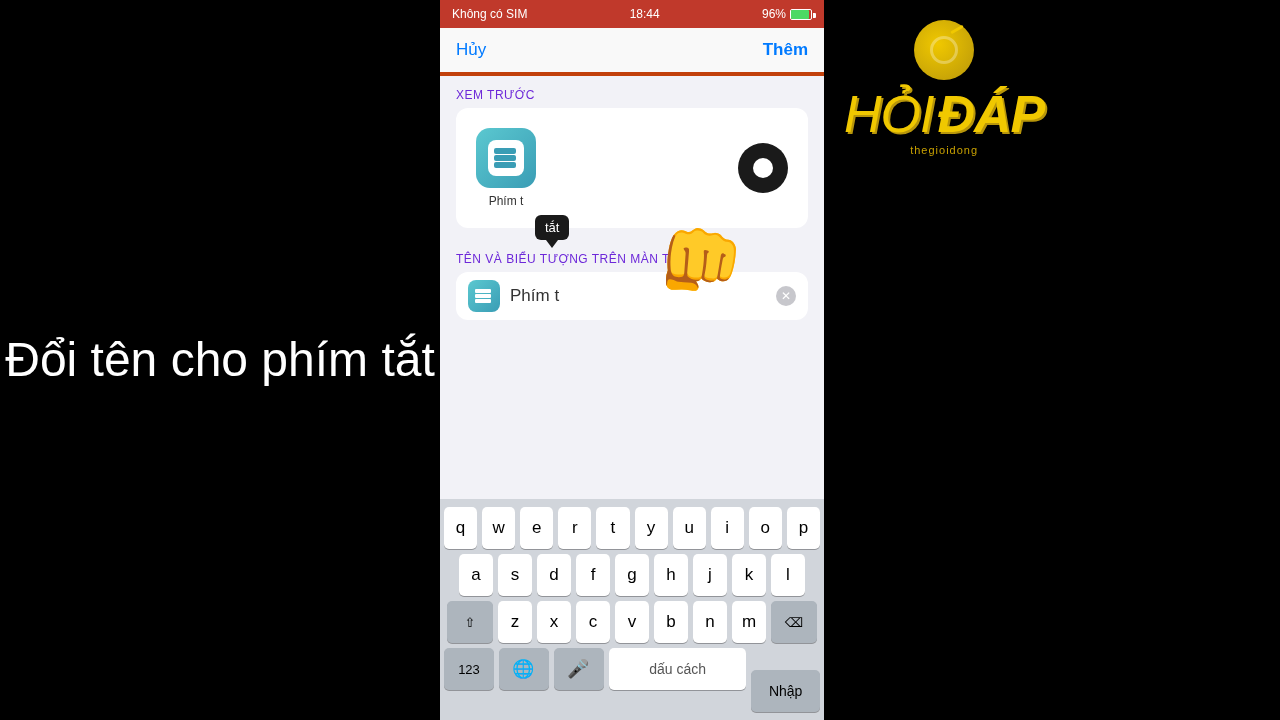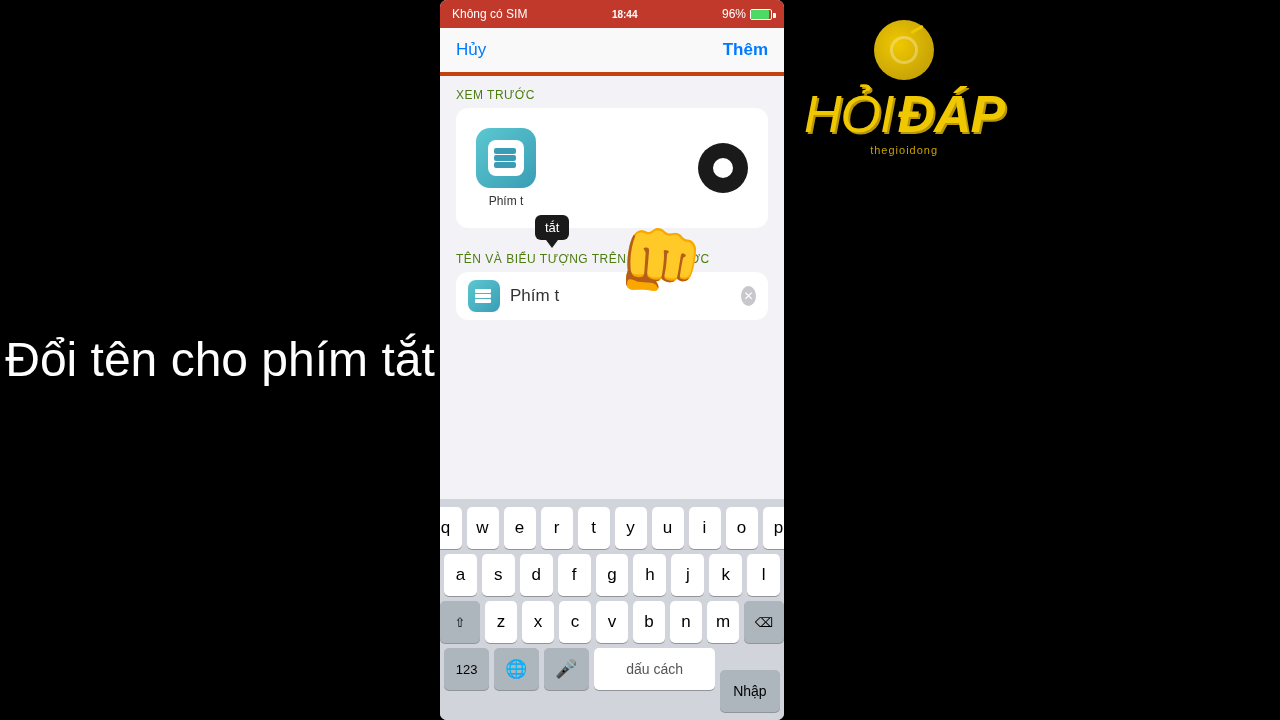--- a/index.html
+++ b/index.html
@@ -25,43 +25,42 @@
     .left-text {
       color: #fff;
       font-size: 48px;
       font-weight: 400;
       text-align: center;
       line-height: 1.3;
     }
 
     
     .phone-screen {
-      width: 344px;
+      width: 384px;
       height: 720px;
       background: #f2f2f7;
       position: relative;
       flex-shrink: 0;
       overflow: hidden;
       display: flex;
       flex-direction: column;
-      border-radius: 7px;
     }
 
     
     .status-bar {
       background: #c0392b;
       height: 28px;
       display: flex;
       align-items: center;
       justify-content: space-between;
       padding: 0 12px;
       flex-shrink: 0;
     }
     .status-left { color: #fff; font-size: 12px; font-weight: 500; }
-    .status-center { color: #fff; font-size: 10px; font-weight: 700; text-align: center; }
+    .status-center { color: #fff; font-size: 12px; font-weight: 400; text-align: center; }
     .status-right { color: #fff; font-size: 12px; display: flex; align-items: center; gap: 4px; }
     .battery-icon {
       width: 22px; height: 11px; border: 1.5px solid #fff; border-radius: 2px; position: relative; display: inline-block;
     }
     .battery-icon::after {
       content: ''; position: absolute; right: -5px; top: 3px; width: 3px; height: 5px; background: #fff; border-radius: 0 1px 1px 0;
     }
     .battery-fill { background: #4cd964; height: 100%; width: 90%; border-radius: 1px; }
 
     
@@ -82,21 +81,21 @@
     .content {
       flex: 1;
       overflow: hidden;
       display: flex;
       flex-direction: column;
       padding: 0;
     }
 
     
     .section-label {
-      color: #4d7c0f;
+      color: #6d28d9;
       font-size: 12px;
       font-weight: 500;
       padding: 12px 16px 6px;
       letter-spacing: 0.5px;
     }
     .preview-card {
       background: #fff;
       margin: 0 16px;
       border-radius: 12px;
       padding: 20px;

